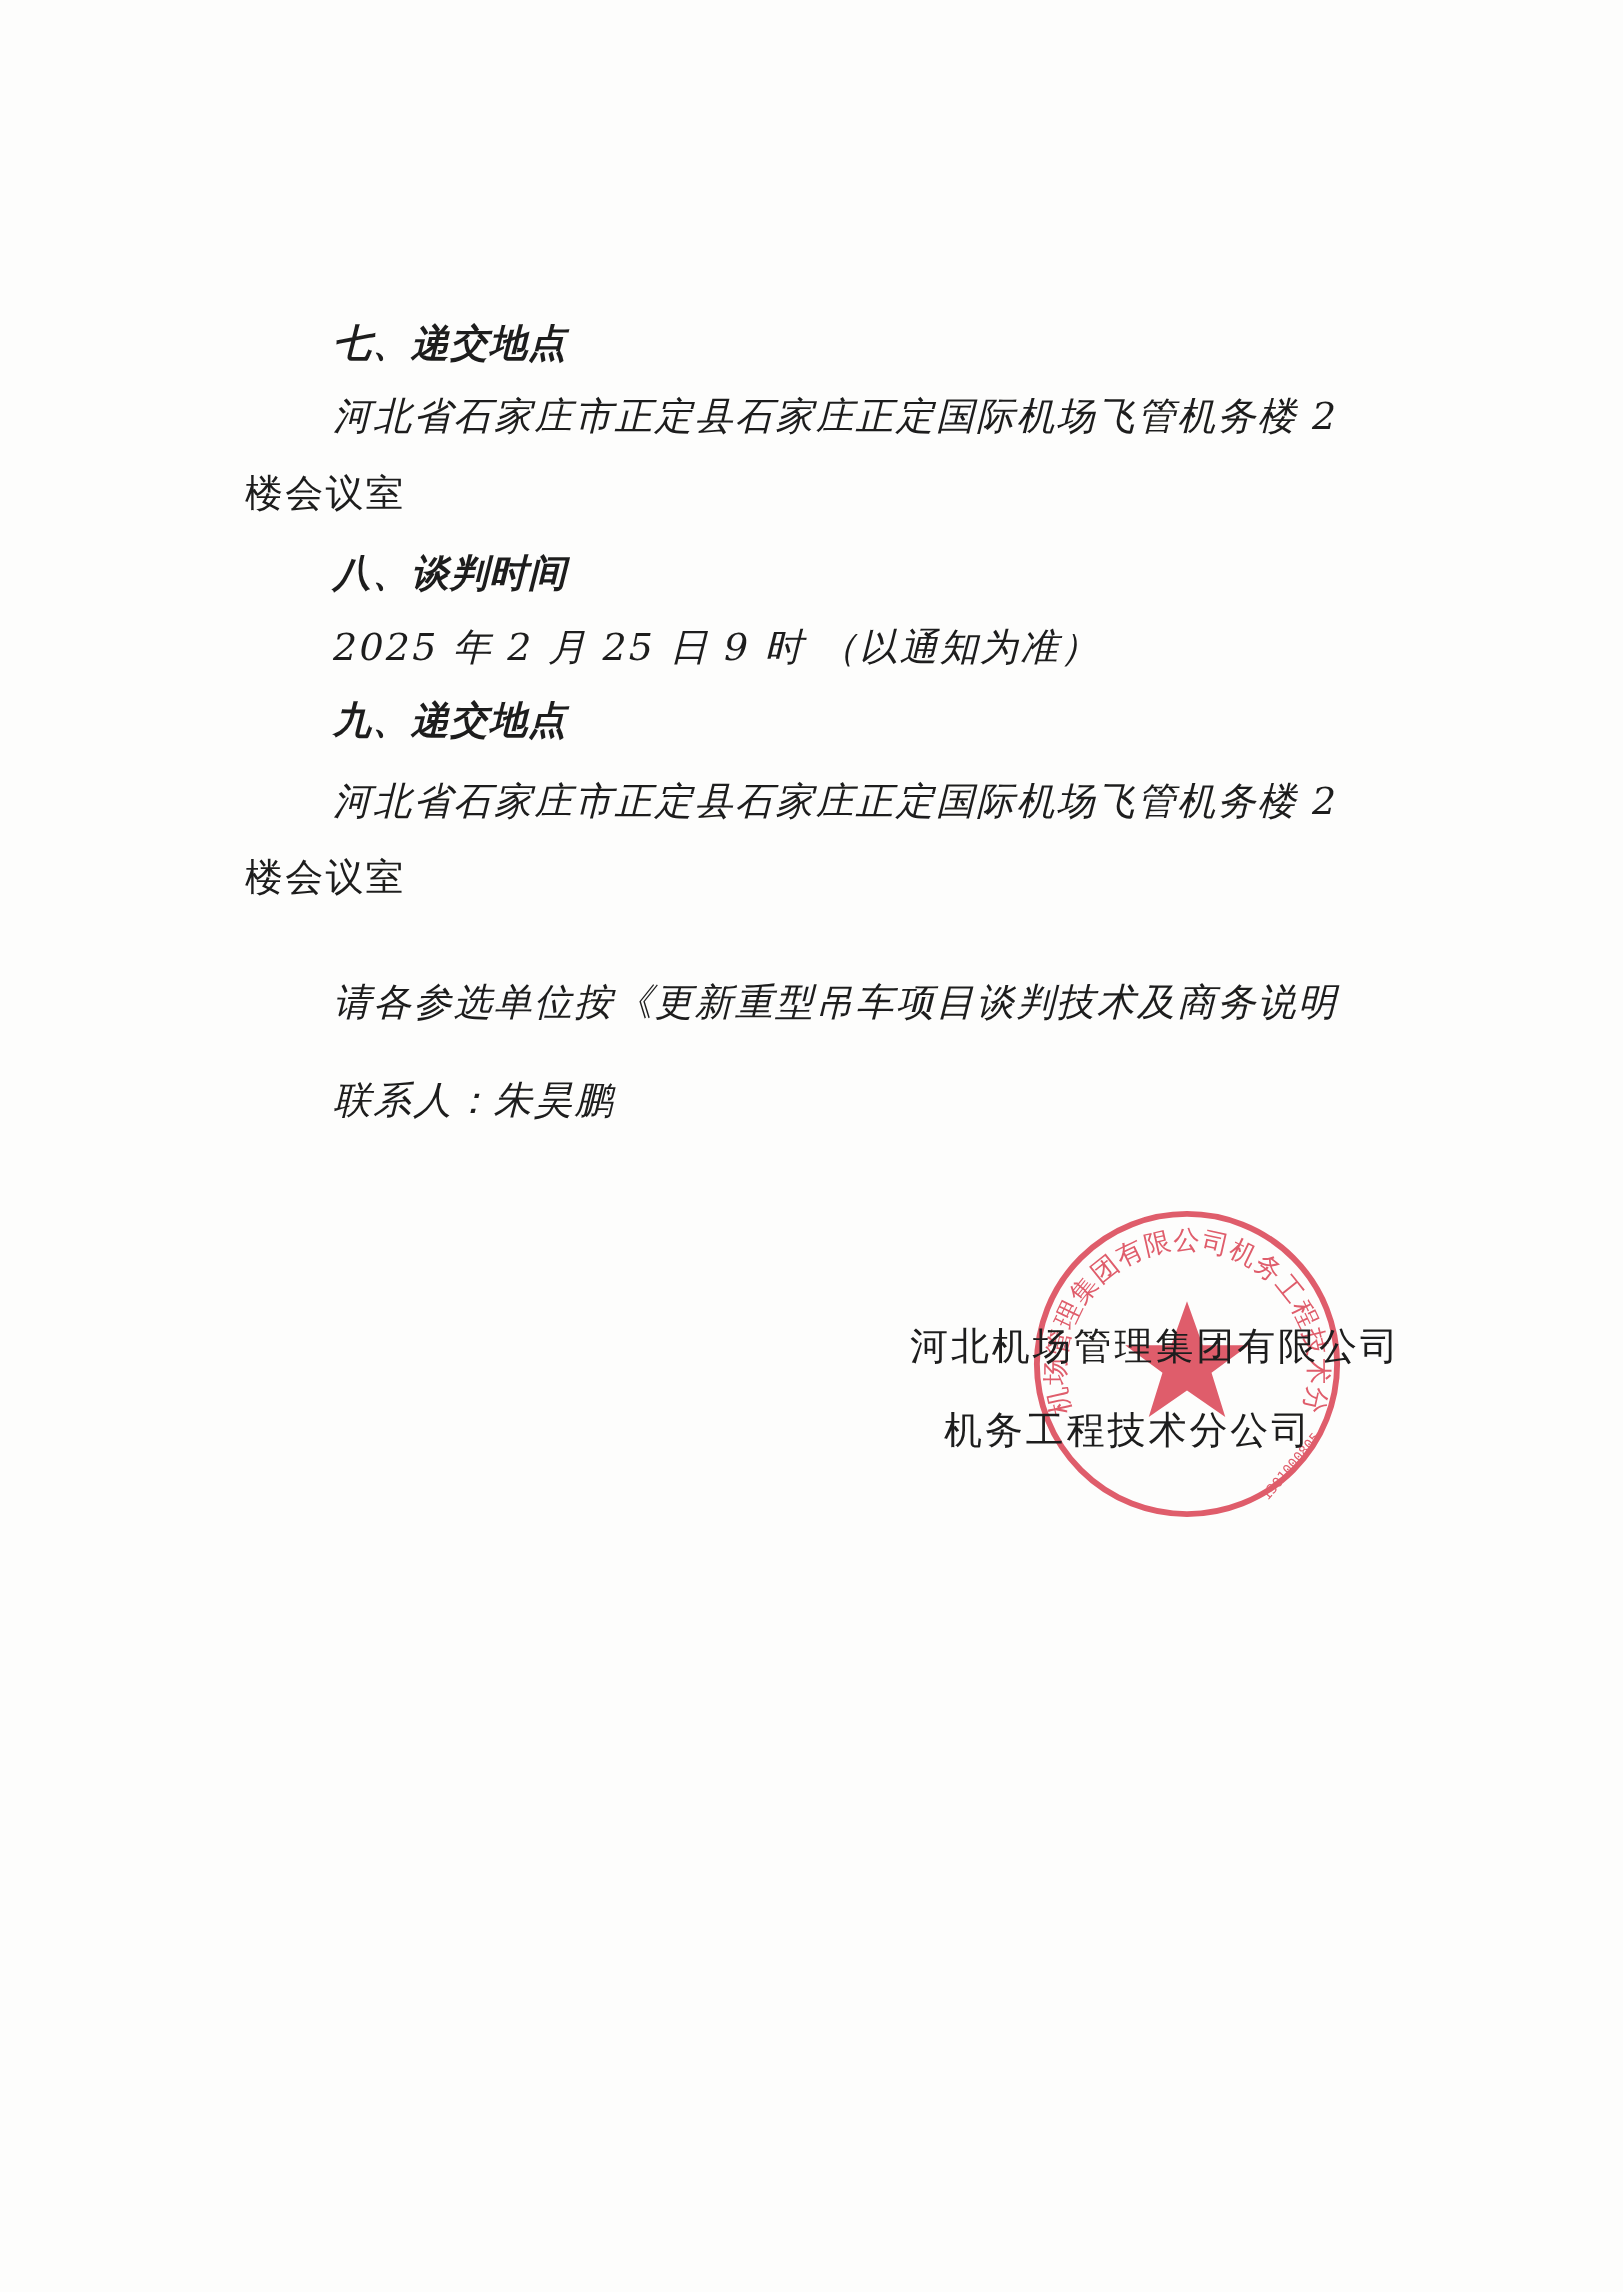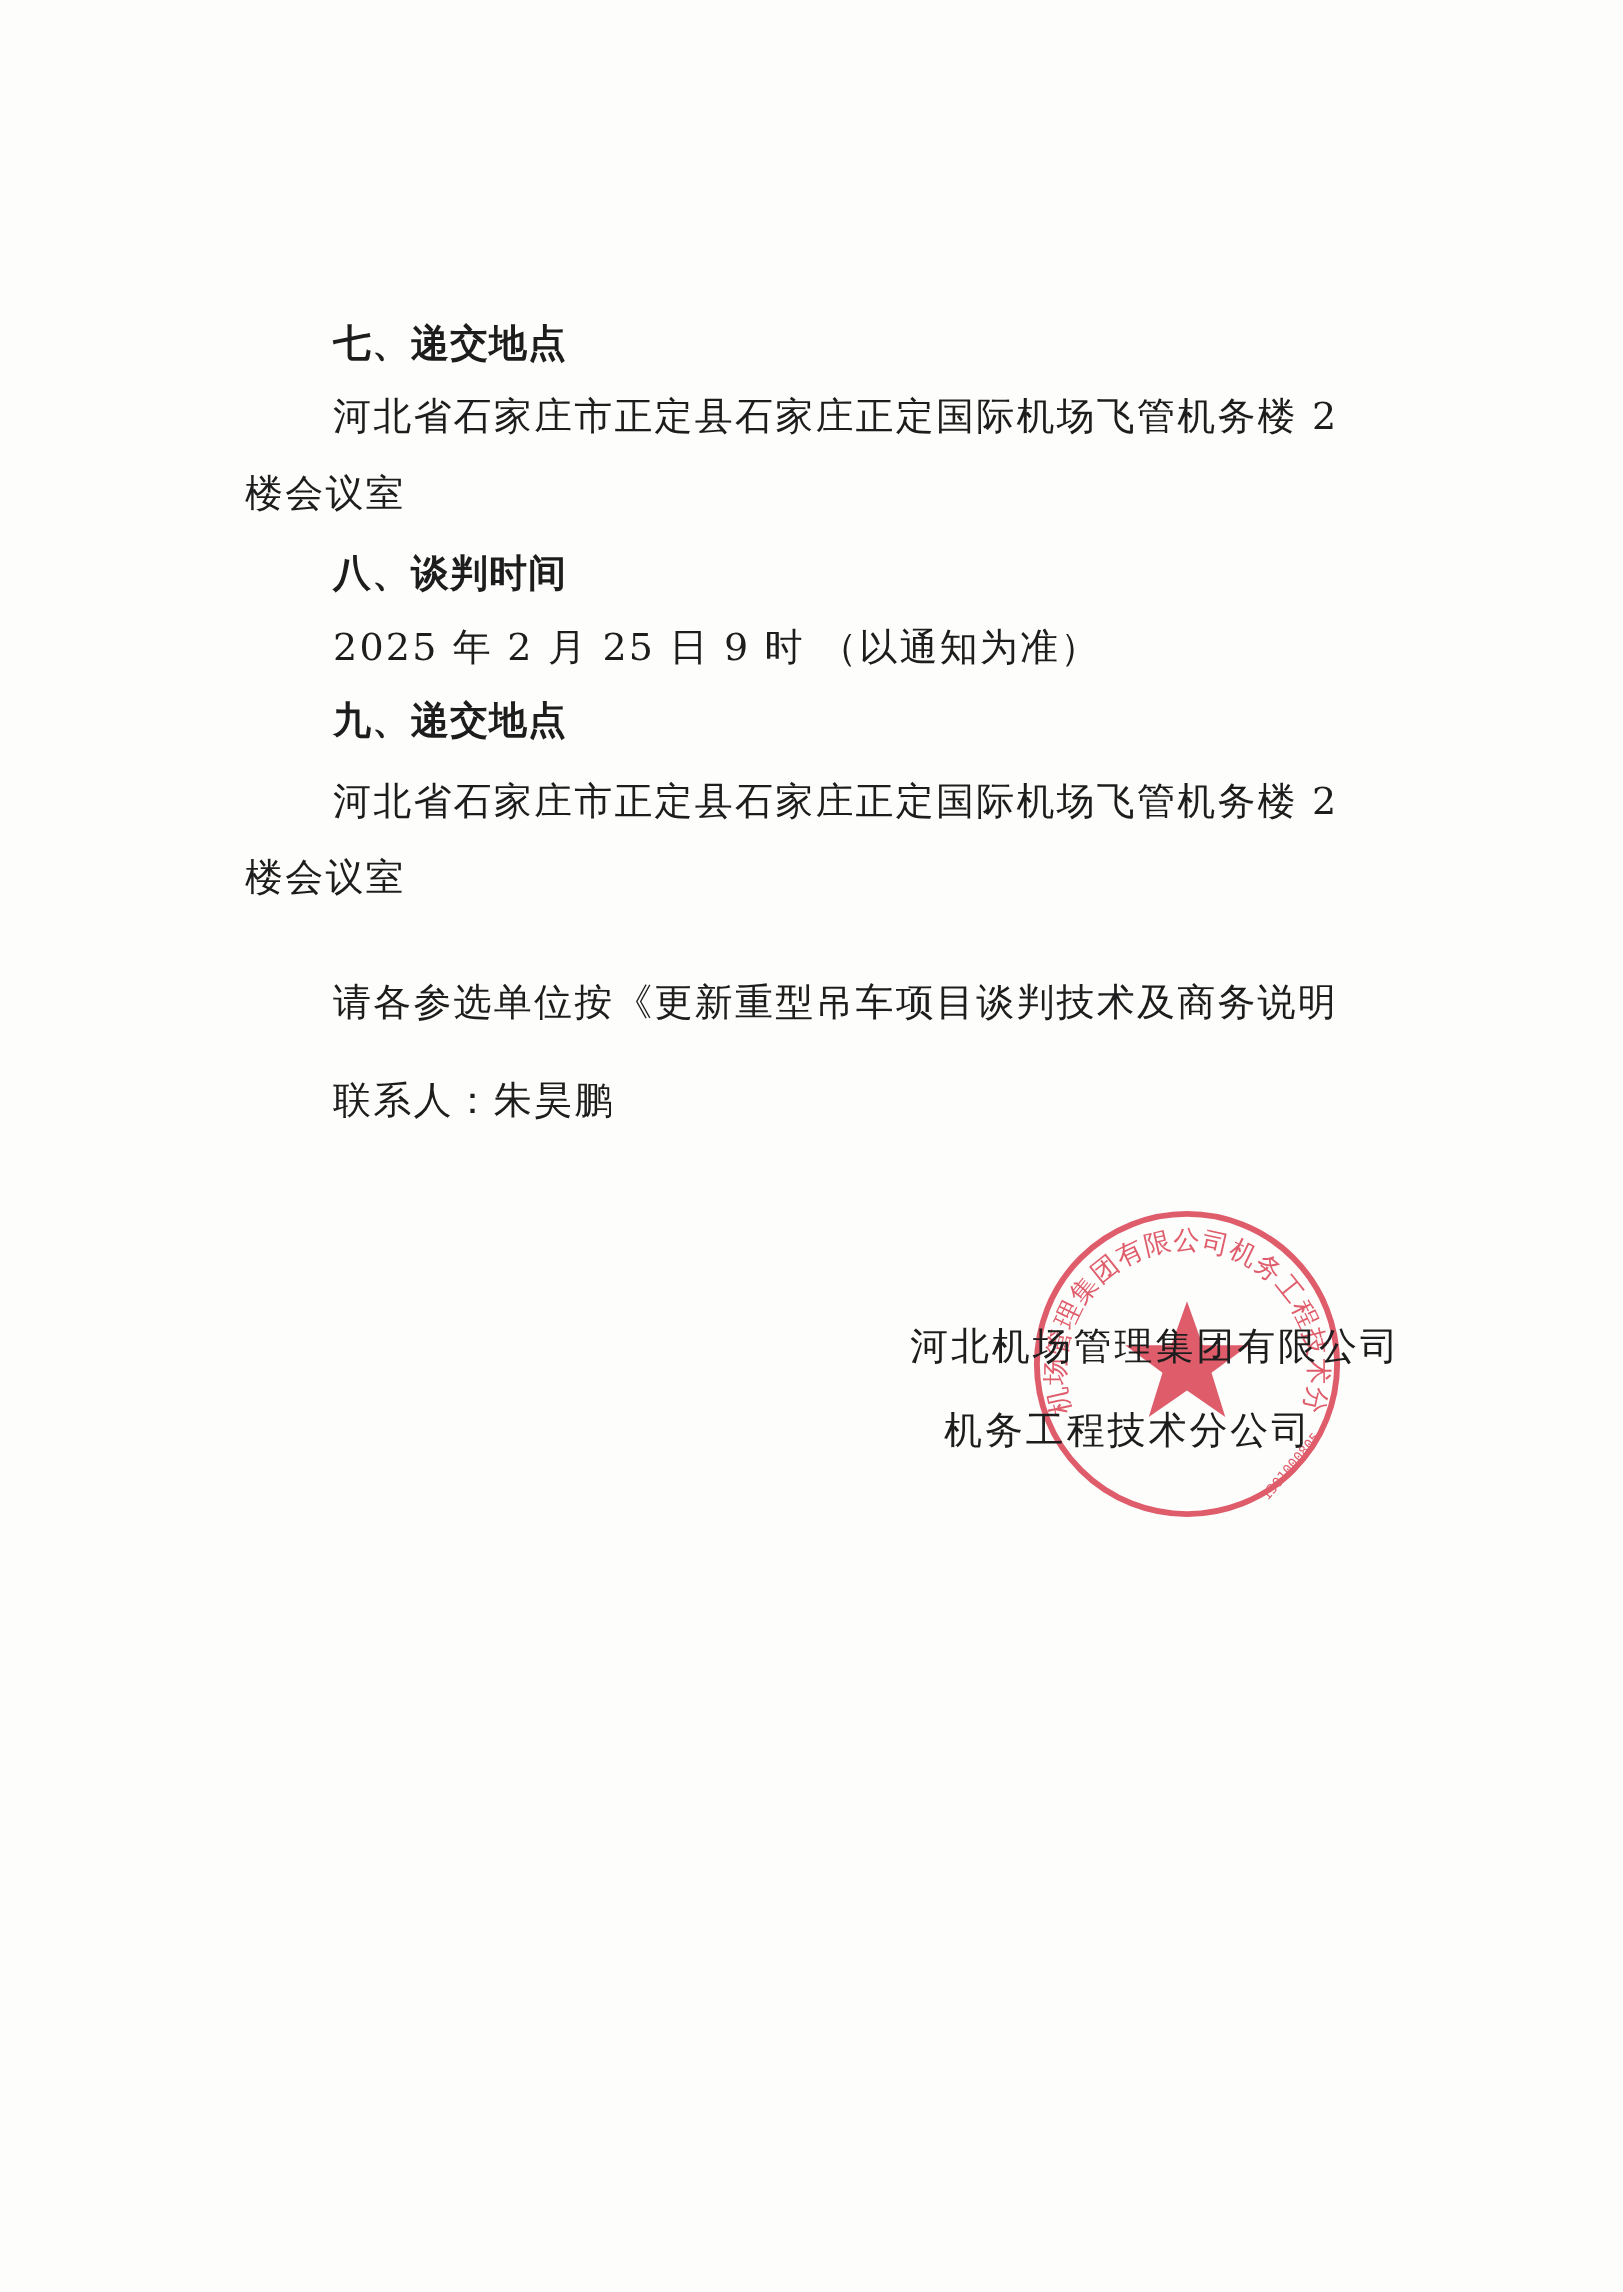--- a/index.html
+++ b/index.html
@@ -5,21 +5,21 @@
   html, body { margin:0; padding:0; }
   body {
     width:1623px; height:2293px; background:#fdfdfc; position:relative; overflow:hidden;
     font-family:"DejaVu Serif","Liberation Serif",serif; color:#1d1d1d;
   }
   .page { position:absolute; left:0; top:0; width:1623px; height:2293px; }
   .line {
     position:absolute; left:245px; width:1186px; height:76px; line-height:76px;
     font-size:38px; letter-spacing:2.2px; white-space:nowrap;
   }
-  .indent { left:333px; width:1098px; }
+  .indent { left:333px; width:1098px;font-style:italic; }
   .heading { font-family:"DejaVu Sans","Liberation Sans",sans-serif; font-weight:bold; letter-spacing:1px; }
   .sig {
     position:absolute; font-size:38px; line-height:76px; height:76px; white-space:nowrap;
     letter-spacing:2.9px; z-index:3;
   }
   .stamp {
     position:absolute; left:1031px; top:1208px; width:312px; height:312px; z-index:2;
     opacity:0.82; pointer-events:none;
   }
 </style>

